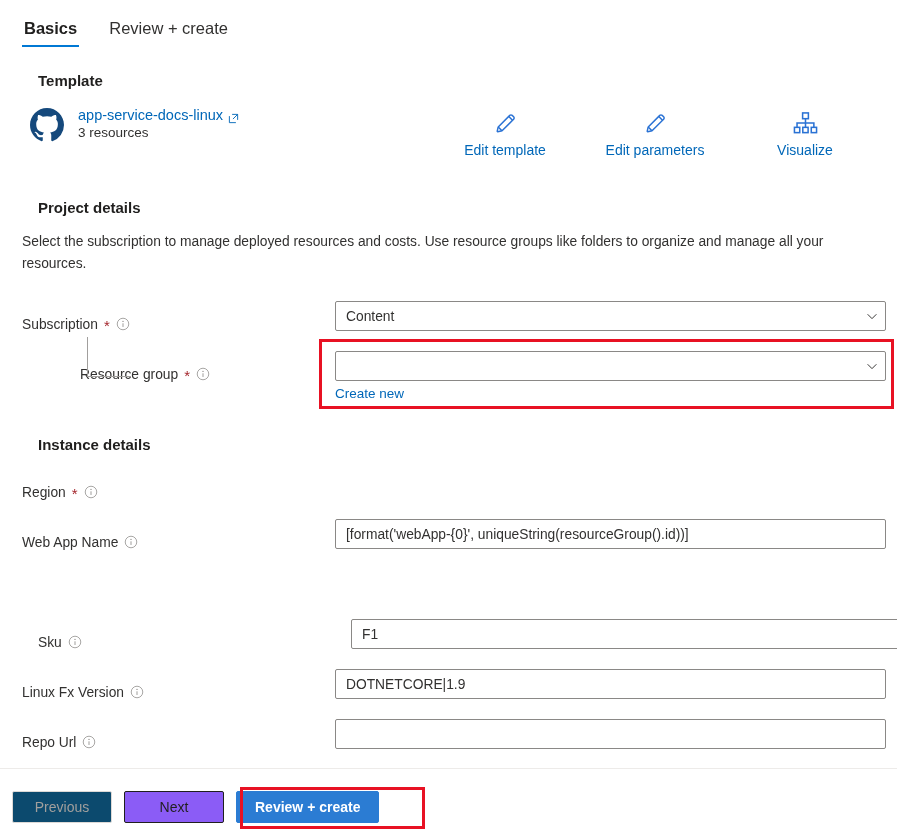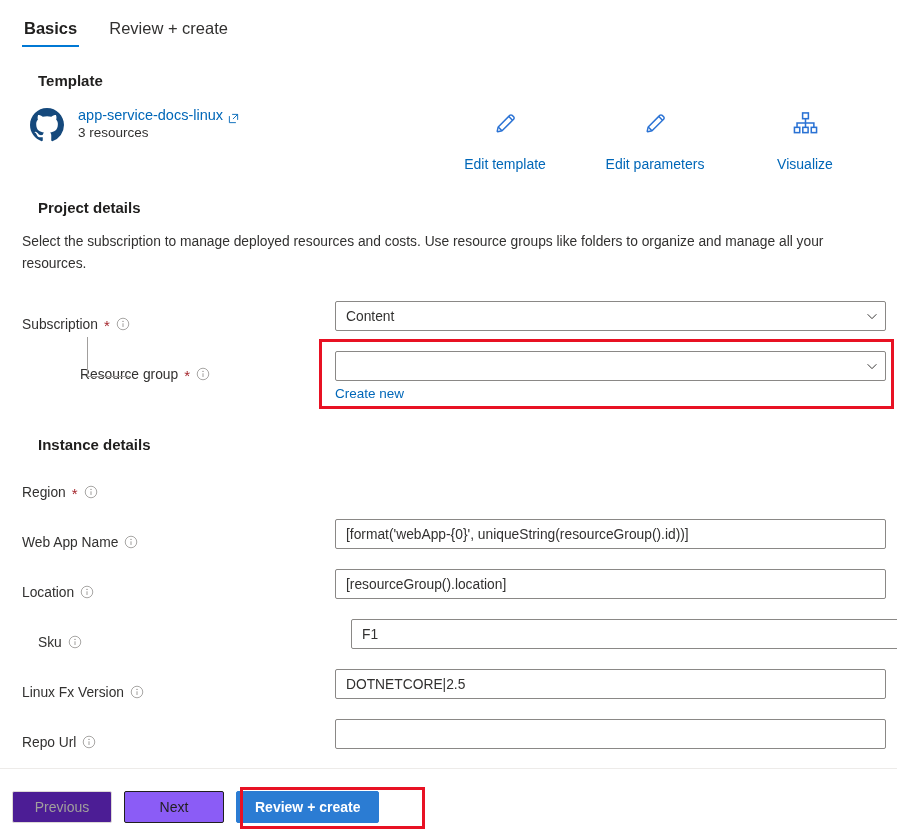--- a/index.html
+++ b/index.html
@@ -52,21 +52,21 @@
   .ext-icon { width: 11px; height: 11px; display: inline-block; }
   .tpl-sub { font-size: 13.5px; color: #323130; line-height: 18px; margin-top: 0; }
 
   
   .tpl-actions {
     position: absolute; top: 108px; left: 430px; width: 450px;
     display: flex; justify-content: space-between; align-items: flex-start;
   }
   .act { display: flex; flex-direction: column; align-items: center; cursor: pointer; width: 150px; }
   .act .ico { height: 30px; display: flex; align-items: center; justify-content: center; }
-  .act .lbl { font-size: 14px; color: #0067b8; margin-top: 17px; line-height: 18px; white-space: nowrap; }
+  .act .lbl { font-size: 14px; color: #0067b8; margin-top: 3px; line-height: 18px; white-space: nowrap; }
 
   
   .desc {
     position: absolute; left: 22px; top: 231px; width: 824px;
     font-size: 13.8px; line-height: 22px; color: #323130;
   }
 
   
   .form-row { position: absolute; left: 22px; width: 864px; height: 30px; }
   .lbl-wrap {
@@ -103,21 +103,21 @@
 
   
   .divider { position: absolute; left: 0; top: 768px; width: 897px; height: 1px; background: #edebe9; }
   .footer { position: absolute; left: 12px; top: 791px; display: flex; gap: 12px; }
   .btn {
     height: 32px; min-width: 100px; padding: 0 18px;
     font-size: 14px; border-radius: 2px; cursor: pointer;
     display: flex; align-items: center; justify-content: center;
     font-family: "Liberation Sans", sans-serif;
   }
-  .btn-disabled { background: #4c1d95; border: 1px solid #ddd9d6; color: #a19f9d; cursor: default; }
+  .btn-disabled { background: #0c4a6e; border: 1px solid #ddd9d6; color: #a19f9d; cursor: default; }
   .btn-default { background: #8b5cf6; border: 1px solid #201f1e; color: #201f1e; }
   .btn-primary { background: #2b7cd3; border: 1px solid #2b7cd3; color: #ffffff; font-weight: bold; }
 </style>
 </head>
 <body>
 
 <div class="page">
 
   <div class="tabs">
     <div class="tab active">
@@ -277,37 +277,20 @@
         </svg>
       </span>
     </div>
     <div class="ctrl">
       <div class="tb">
         <span class="val">[format('webApp-{0}', uniqueString(resourceGroup().id))]</span>
       </div>
     </div>
   </div>
 
-  <div class="form-row" style="top:569px;">
-    <div class="lbl-wrap">
-      <span class="f-label">Location</span>
-      <span class="info-icon">
-        <svg viewBox="0 0 16 16" width="14" height="14" aria-hidden="true">
-          <circle cx="8" cy="8" r="6.6" fill="none" stroke="#8a8886" stroke-width="1"></circle>
-          <circle cx="8" cy="5" r="0.85" fill="#8a8886"></circle>
-          <path d="M8 7.2v4.2" stroke="#8a8886" stroke-width="1.1" fill="none"></path>
-        </svg>
-      </span>
-    </div>
-    <div class="ctrl">
-      <div class="tb">
-        <span class="val">[resourceGroup().location]</span>
-      </div>
-    </div>
-  </div>
 
   <div class="form-row" style="top:619px;margin-left:16px;">
     <div class="lbl-wrap">
       <span class="f-label">Sku</span>
       <span class="info-icon">
         <svg viewBox="0 0 16 16" width="14" height="14" aria-hidden="true">
           <circle cx="8" cy="8" r="6.6" fill="none" stroke="#8a8886" stroke-width="1"></circle>
           <circle cx="8" cy="5" r="0.85" fill="#8a8886"></circle>
           <path d="M8 7.2v4.2" stroke="#8a8886" stroke-width="1.1" fill="none"></path>
         </svg>
@@ -326,21 +309,21 @@
       <span class="info-icon">
         <svg viewBox="0 0 16 16" width="14" height="14" aria-hidden="true">
           <circle cx="8" cy="8" r="6.6" fill="none" stroke="#8a8886" stroke-width="1"></circle>
           <circle cx="8" cy="5" r="0.85" fill="#8a8886"></circle>
           <path d="M8 7.2v4.2" stroke="#8a8886" stroke-width="1.1" fill="none"></path>
         </svg>
       </span>
     </div>
     <div class="ctrl">
       <div class="tb">
-        <span class="val">DOTNETCORE|2.5</span>
+        <span class="val">DOTNETCORE|1.9</span>
       </div>
     </div>
   </div>
 
   <div class="form-row" style="top:719px;">
     <div class="lbl-wrap">
       <span class="f-label">Repo Url</span>
       <span class="info-icon">
         <svg viewBox="0 0 16 16" width="14" height="14" aria-hidden="true">
           <circle cx="8" cy="8" r="6.6" fill="none" stroke="#8a8886" stroke-width="1"></circle>

